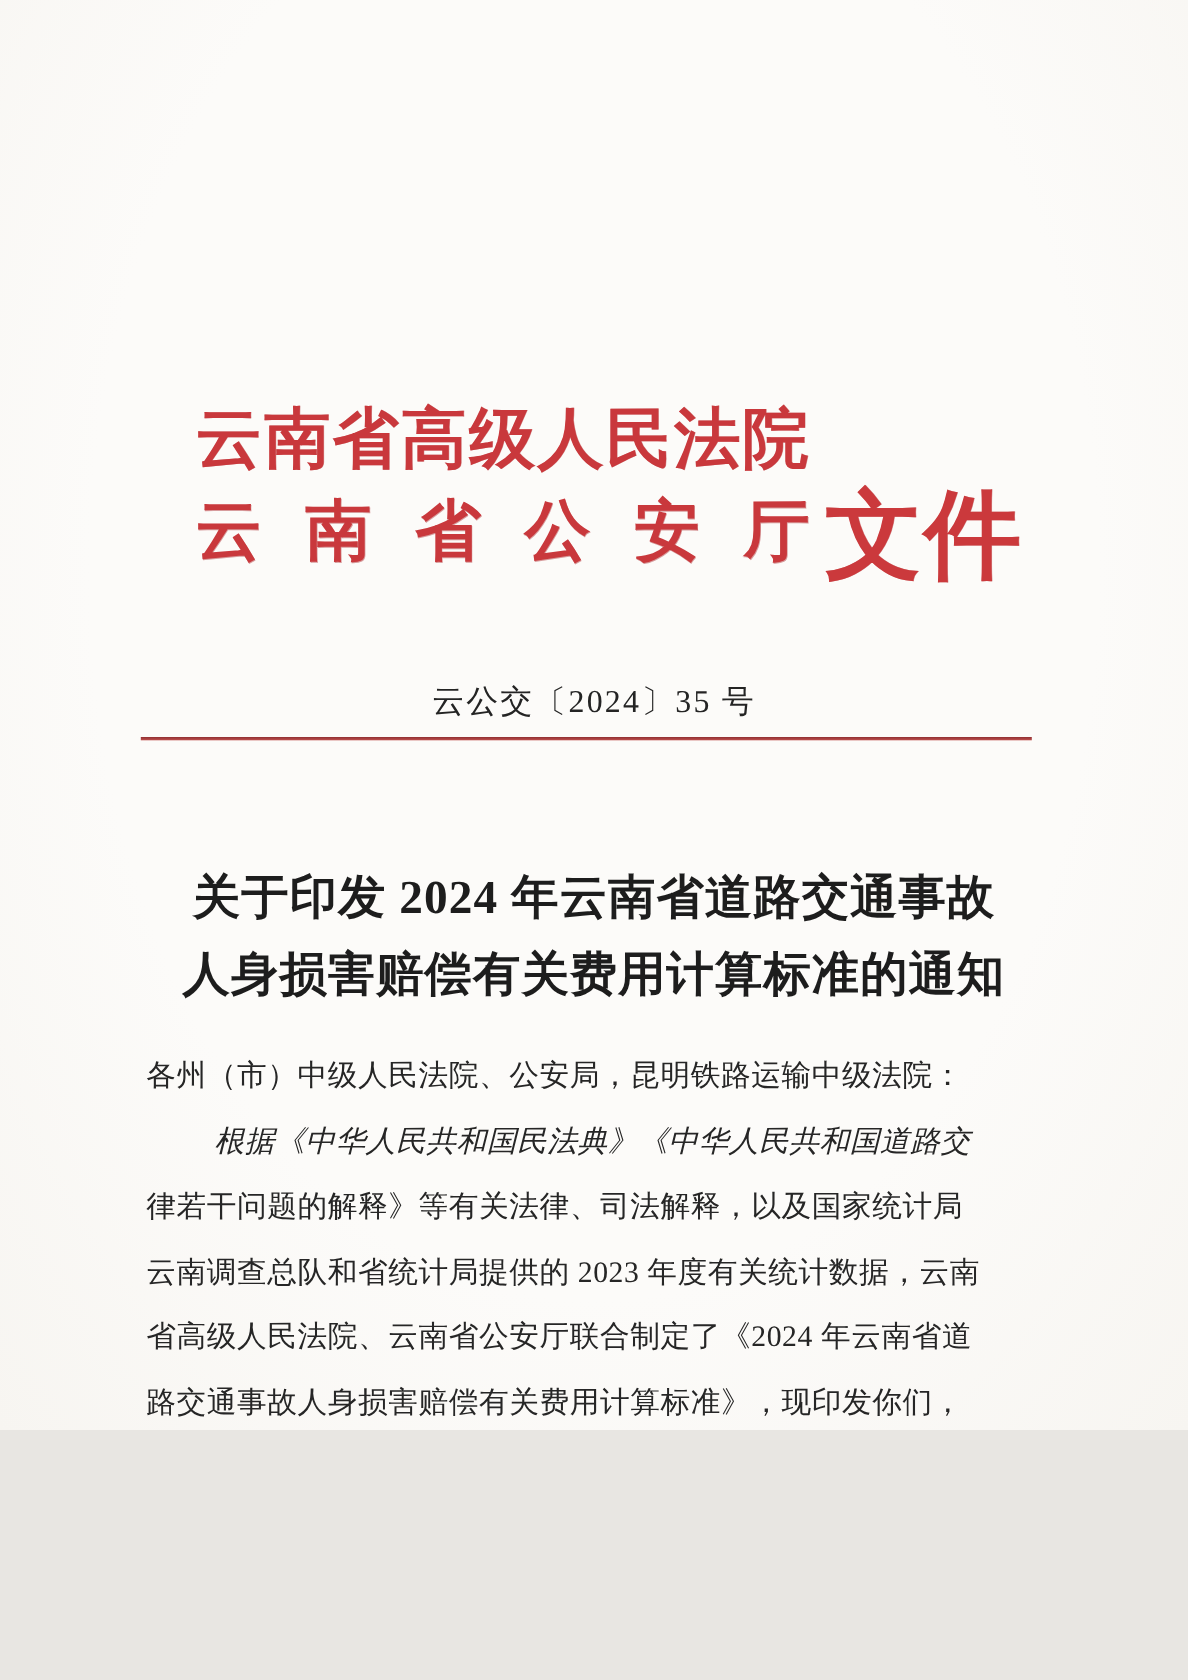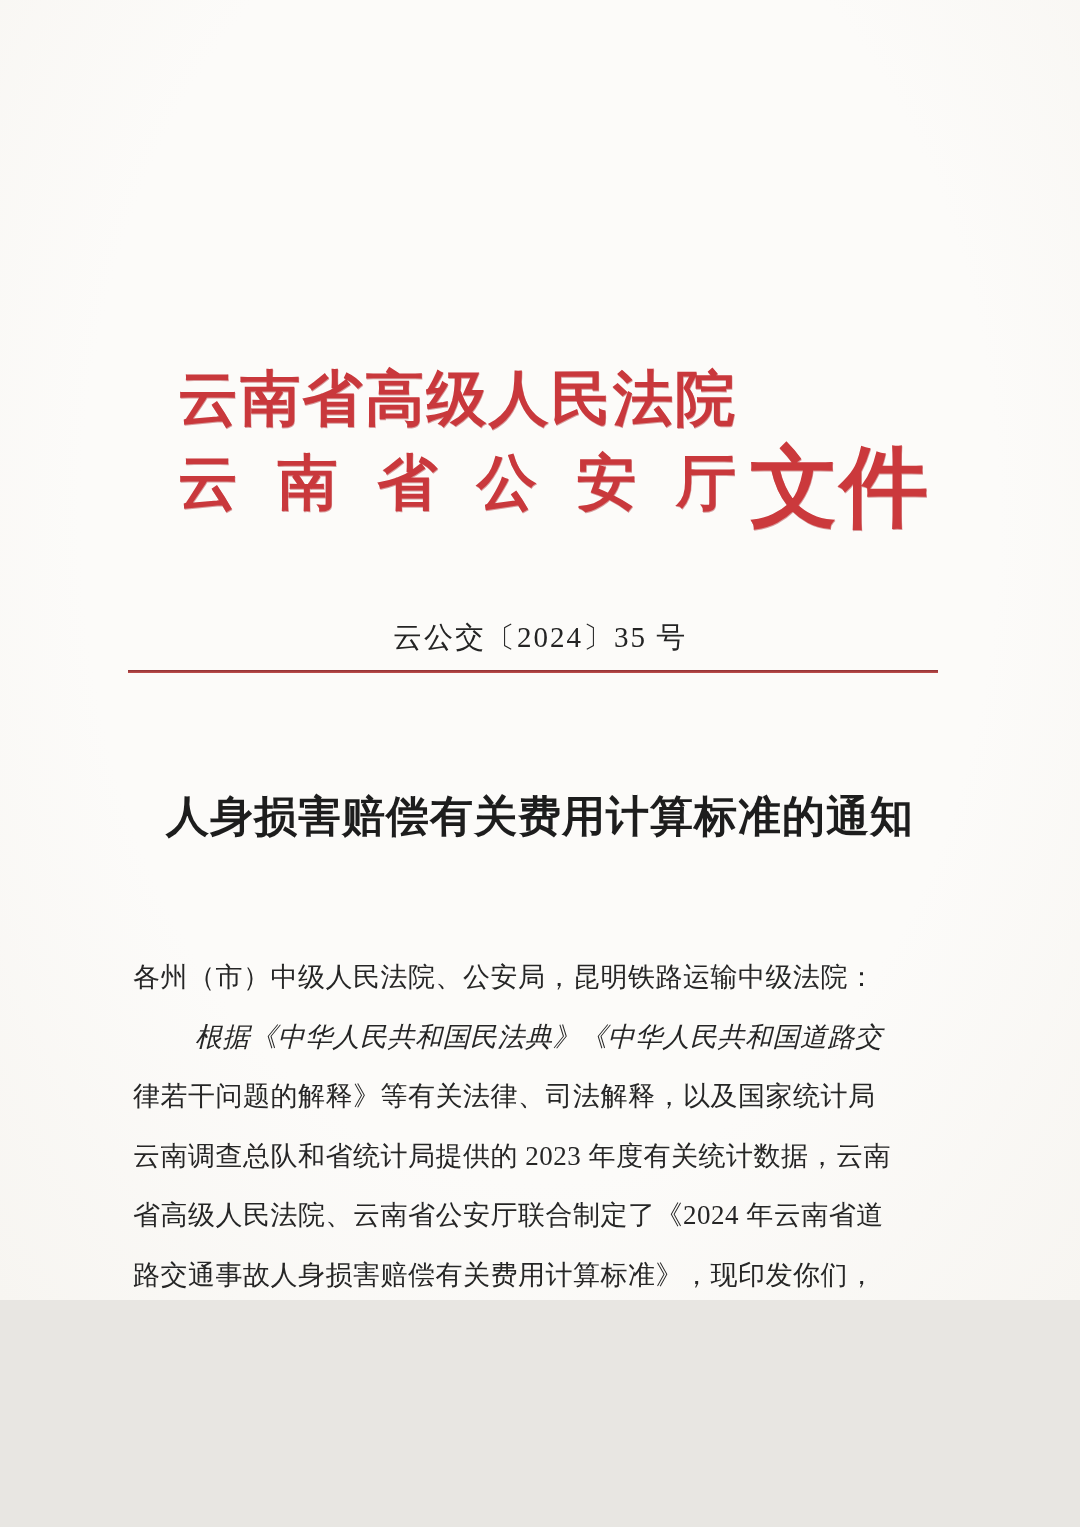--- a/index.html
+++ b/index.html
@@ -134,20 +134,21 @@
       <div class="agency-line second">云南省公安厅</div>
     </div>
     <div class="doc-type">文件</div>
   </div>
 
   <div class="doc-number">云公交〔2024〕35 号</div>
 
   <div class="red-divider"></div>
 
   <div class="doc-title">
+    <div>关于印发 2024 年云南省道路交通事故</div>
     <div>人身损害赔偿有关费用计算标准的通知</div>
   </div>
 
   <div class="body-text">
     <div class="body-line">各州（市）中级人民法院、公安局，昆明铁路运输中级法院：</div>
     <div class="body-line indent">根据《中华人民共和国民法典》《中华人民共和国道路交</div>
     <div class="body-line">律若干问题的解释》等有关法律、司法解释，以及国家统计局</div>
     <div class="body-line">云南调查总队和省统计局提供的 2023 年度有关统计数据，云南</div>
     <div class="body-line">省高级人民法院、云南省公安厅联合制定了《2024 年云南省道</div>
     <div class="body-line">路交通事故人身损害赔偿有关费用计算标准》，现印发你们，</div>

